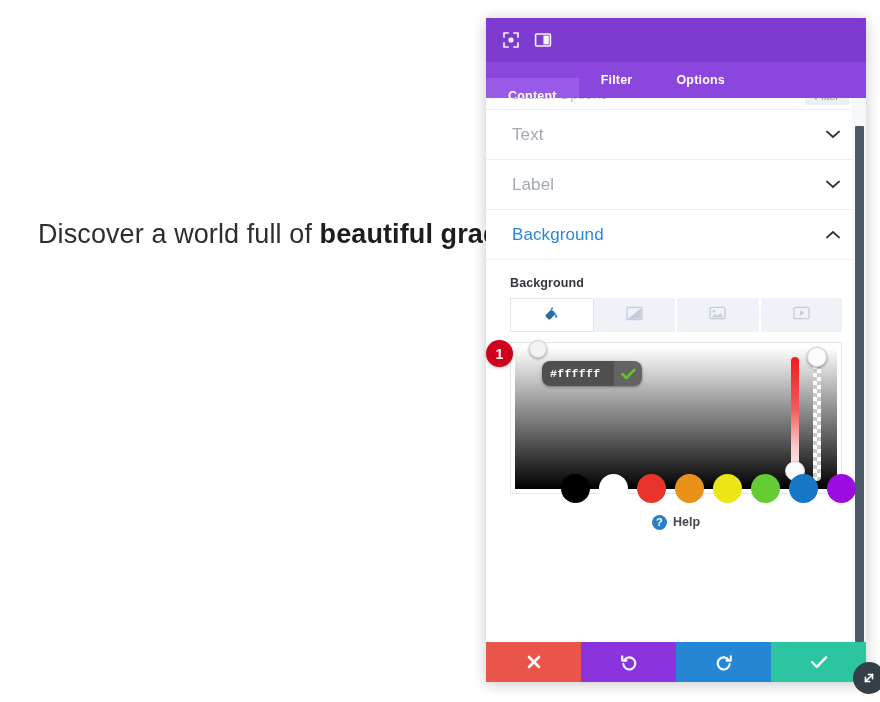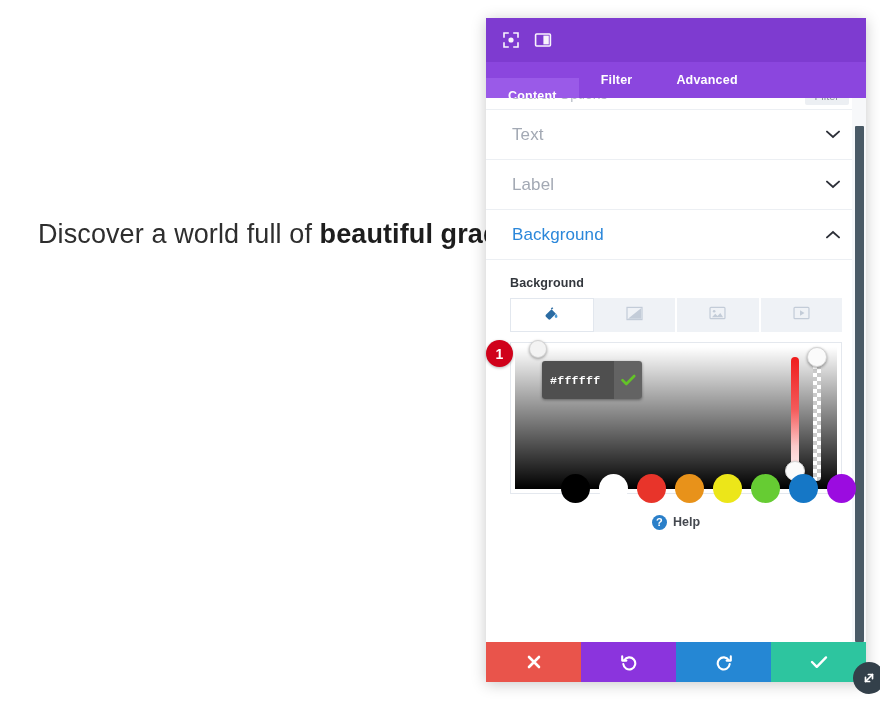--- a/index.html
+++ b/index.html
@@ -141,22 +141,22 @@
     background: #f3f3f3; border: 1px solid #d2d2d2;
     box-shadow: 0 1px 3px rgba(0,0,0,.35);
     left: 14px; top: -7px;
     cursor: pointer;
   }
 
   
   .hex-box {
     position: absolute;
     left: 27px; top: 14px;
-    display: flex; height: 38px;
-    border-radius: 3px; overflow: hidden;
+    display: flex; height: 25px;
+    border-radius: 8px; overflow: hidden;
     box-shadow: 0 1px 3px rgba(0,0,0,.4);
     z-index: 6;
   }
   .hex-input {
     background: #4f4f4f; color: #ffffff;
     border: none; outline: none;
     font-family: "Liberation Mono", monospace;
     font-size: 11.5px; font-weight: 700;
     width: 72px; padding: 0 8px;
     letter-spacing: .3px;
@@ -290,21 +290,21 @@
             <rect x="1.6" y="3" width="14.8" height="12" rx="1" stroke="#fff" stroke-width="1.6" fill="none"></rect>
             <rect x="9.4" y="4.6" width="5.4" height="8.8" fill="#fff"></rect>
           </svg>
         </span>
       </div>
     </div>
 
     <div class="tabs">
       <div class="tab active">Content</div>
       <div class="tab">Filter</div>
-      <div class="tab">Advanced</div>
+      <div class="tab">Options</div>
     </div>
 
     <div class="modal-body">
 
       <div class="search-strip">
         <span class="sq">Search Options</span>
         <span class="filter-btn">Filter</span>
       </div>
 
       <div class="section-row">

